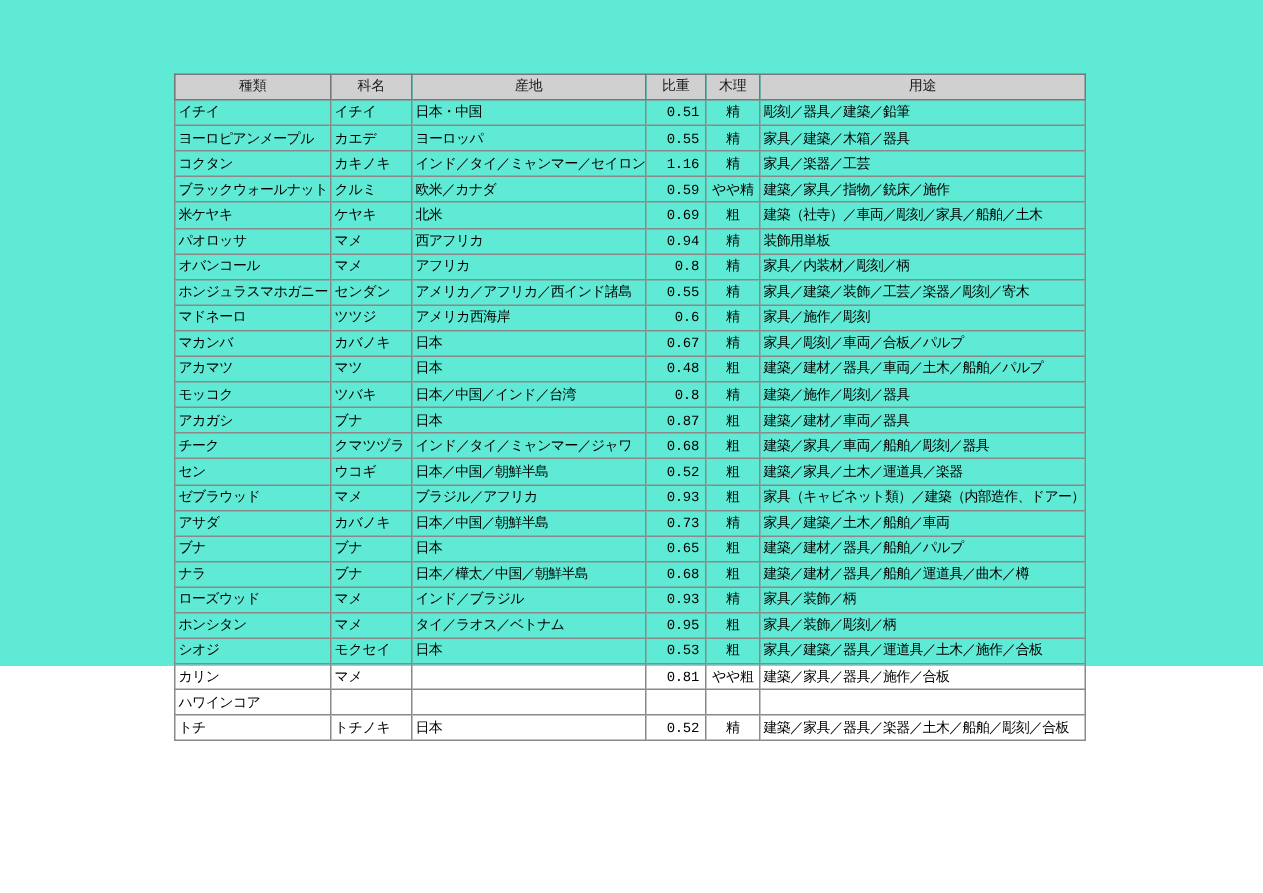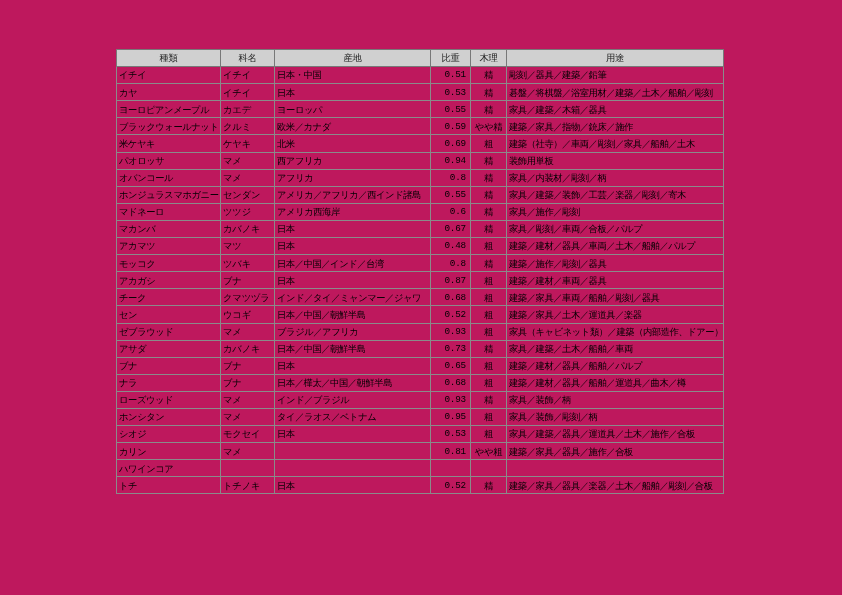--- a/index.html
+++ b/index.html
@@ -11,22 +11,22 @@
     width: 842px;
     height: 595px;
     background: #ffffff;
     font-family: "DejaVu Sans", "Liberation Sans", sans-serif;
     overflow: hidden;
   }
 
   .page {
     position: relative;
     width: 842px;
-    height: 595px;
-    background: #be185d;
+    height: 444px;
+    background: #5eead4;
   }
 
   .table-wrap {
     position: absolute;
     left: 116px;
     top: 49px;
     width: 607px;
   }
 
   table.wood-table {
@@ -121,34 +121,34 @@
       <tbody id="table-body">
           <tr>
             <td class="kind">イチイ</td>
             <td class="family">イチイ</td>
             <td class="origin">日本・中国</td>
             <td class="gravity">0.51</td>
             <td class="grain">精</td>
             <td class="use">彫刻／器具／建築／鉛筆</td>
           </tr>
           <tr>
-            <td class="kind">カヤ</td>
-            <td class="family">イチイ</td>
-            <td class="origin">日本</td>
-            <td class="gravity">0.53</td>
-            <td class="grain">精</td>
-            <td class="use">碁盤／将棋盤／浴室用材／建築／土木／船舶／彫刻</td>
-          </tr>
-          <tr>
             <td class="kind">ヨーロピアンメープル</td>
             <td class="family">カエデ</td>
             <td class="origin">ヨーロッパ</td>
             <td class="gravity">0.55</td>
             <td class="grain">精</td>
             <td class="use">家具／建築／木箱／器具</td>
+          </tr>
+          <tr>
+            <td class="kind">コクタン</td>
+            <td class="family">カキノキ</td>
+            <td class="origin">インド／タイ／ミャンマー／セイロン</td>
+            <td class="gravity">1.16</td>
+            <td class="grain">精</td>
+            <td class="use">家具／楽器／工芸</td>
           </tr>
           <tr>
             <td class="kind">ブラックウォールナット</td>
             <td class="family">クルミ</td>
             <td class="origin">欧米／カナダ</td>
             <td class="gravity">0.59</td>
             <td class="grain">やや精</td>
             <td class="use">建築／家具／指物／銃床／施作</td>
           </tr>
           <tr>

